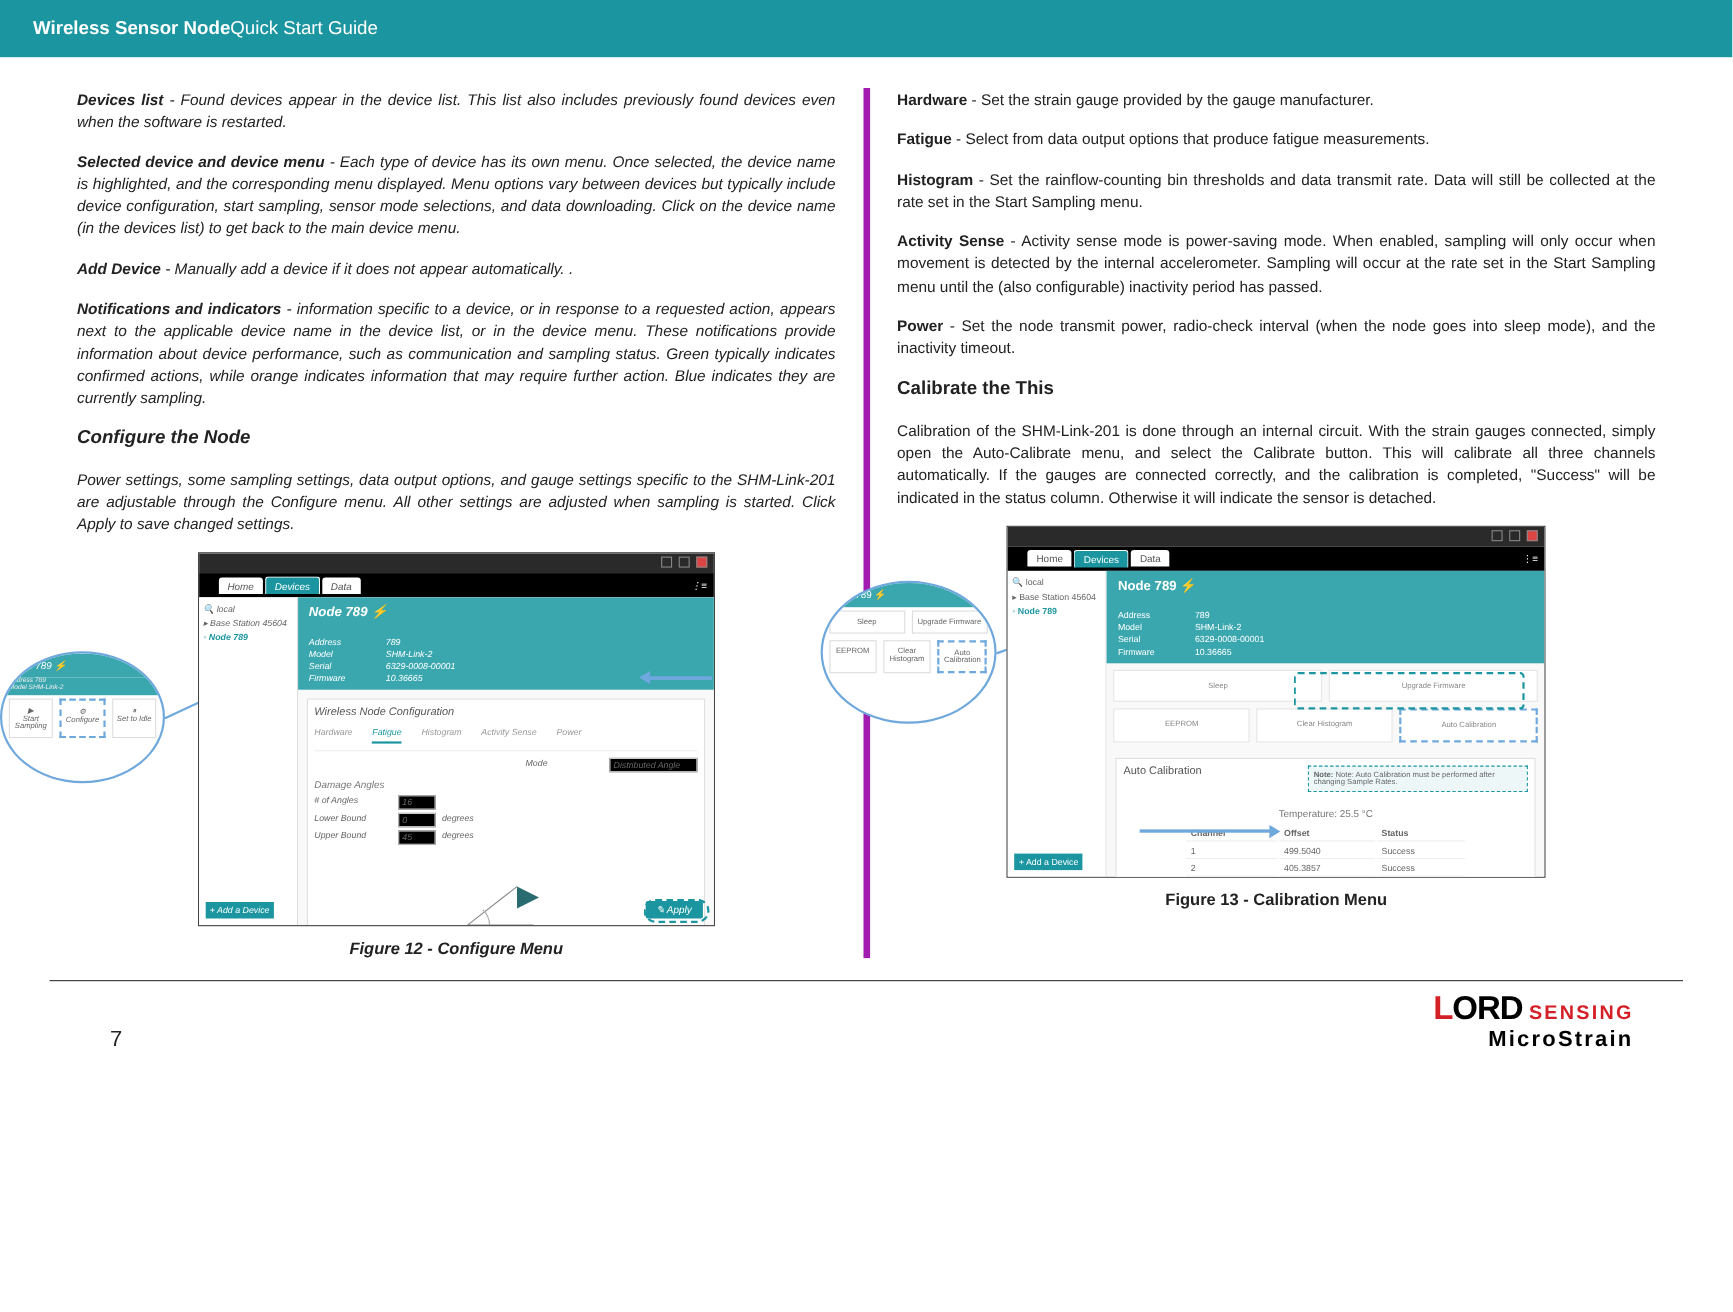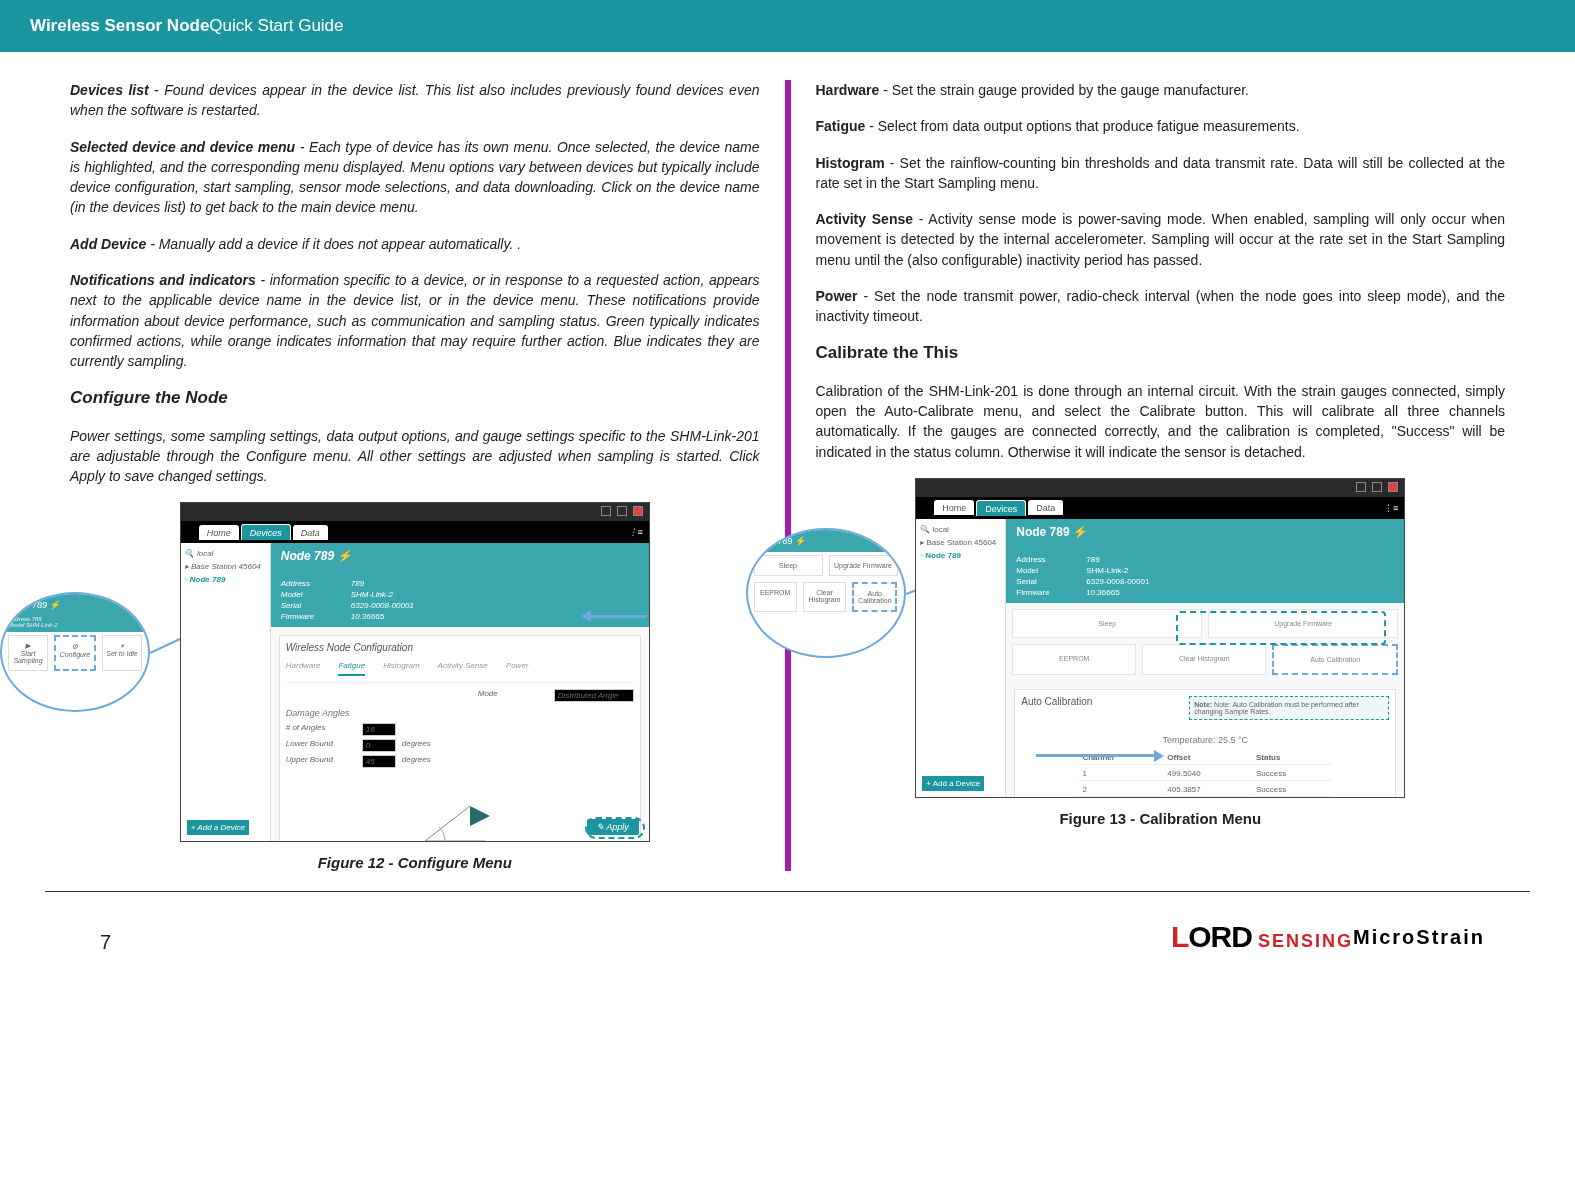--- a/index.html
+++ b/index.html
@@ -46,21 +46,21 @@
   .callout-line{position:absolute; background:#6fa8dc; height:2px; transform-origin:left center;}
   .callout-dashed{position:absolute; border:2px dashed #1b96a1; border-radius:12px;}
   .zoom-bubble{position:absolute; width:150px; height:120px; border:2px solid #6fa8dc; border-radius:50%; background:#fff; overflow:hidden; font-size:8px;}
   .zoom-bubble .zb-head{background:#3aa7af; color:#fff; padding:6px; font-size:9px;}
   .zb-row{display:flex; gap:6px; padding:3px 6px; color:#666;}
   .zb-cell{flex:1; border:1px solid #ddd; padding:6px 2px; text-align:center; font-size:7px;}
   .zb-cell.active{border:2px dashed #6fa8dc;}
   .footer{display:flex; align-items:flex-end; justify-content:space-between; padding:8px 45px 20px 55px; border-top:1px solid #333; margin:10px 45px 0 45px;}
   .page-num{font-size:20px;}
   .logo-block{display:flex; align-items:flex-end; gap:4px;}
-  .lord-logo{display:flex; flex-direction:row; align-items:center;margin-top:20px;}
+  .lord-logo{display:flex; flex-direction:column; align-items:flex-end;}
   .lord-top{display:flex; align-items:baseline; gap:6px;}
   .lord-text{font-weight:900; font-size:30px; letter-spacing:-1px; color:#000; font-family:Arial Black, Arial, sans-serif;}
   .lord-text .red-L{color:#d42027;}
   .sensing{color:#d42027; font-weight:bold; font-size:18px; letter-spacing:2px;}
   .microstrain{font-weight:bold; font-size:20px; letter-spacing:2px; color:#000;}
   .ss-tiles{display:flex; gap:6px; padding:6px;}
   .ss-tile{flex:1; border:1px solid #e5e5e5; background:#fff; text-align:center; padding:10px 2px; font-size:7px; color:#888;}
   .ss-tile.hl{border:2px dashed #6fa8dc;}
   svg{display:block;}
 </style>

